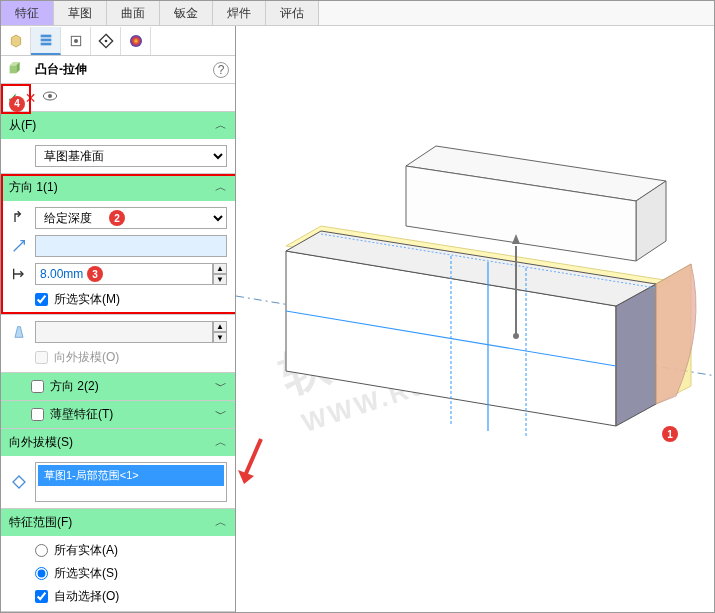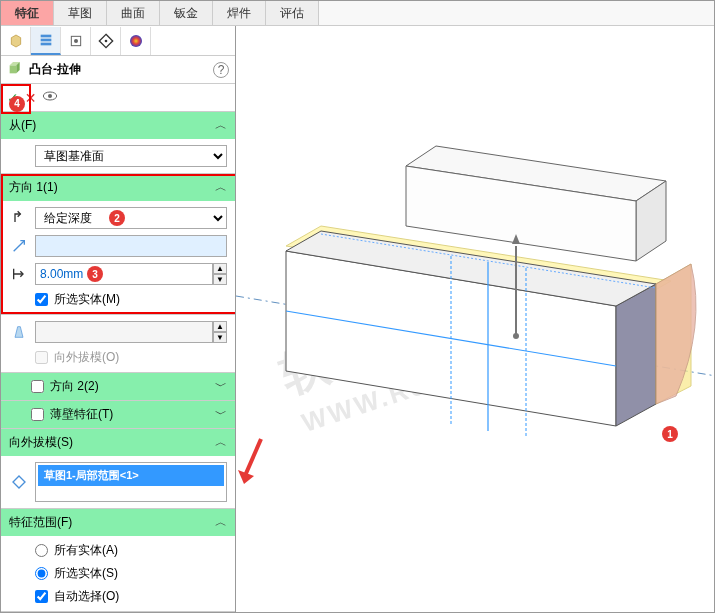--- a/index.html
+++ b/index.html
@@ -1,21 +1,21 @@
 <!DOCTYPE html>
 <html><head>
 <meta charset="utf-8">
 <style>
 * { margin: 0; padding: 0; box-sizing: border-box; font-family: "Segoe UI", Arial, sans-serif; font-size: 12px; }
 body { width: 715px; height: 613px; background: #f0f0f0; position: relative; overflow: hidden; border: 1px solid #999; }
 
 
 .top-tabs { display: flex; background: #f8f8f8; border-bottom: 1px solid #ccc; height: 25px; }
 .top-tab { padding: 4px 14px; border-right: 1px solid #ccc; color: #333; cursor: pointer; background: #eee; }
-.top-tab.active { background: #fca5a5; font-weight: 700; }
+.top-tab.active { background: #c4b5fd; font-weight: 400; }
 
 
 .tr-toolbar { position: absolute; top: 30px; right: 6px; display: flex; gap: 10px; }
 .tr-toolbar svg { width: 18px; height: 18px; }
 
 
 .breadcrumb { position: absolute; top: 38px; left: 250px; display: flex; align-items: center; gap: 4px; color: #333; }
 .breadcrumb .arrow { color: #555; }
 
 
@@ -25,21 +25,21 @@
 .panel::-webkit-scrollbar-track { background: #eee; }
 .panel::-webkit-scrollbar-thumb { background: #ccc; border: 1px solid #aaa; }
 
 
 .panel-tabs { display: flex; border-bottom: 1px solid #ccc; height: 30px; align-items: center; }
 .panel-tab { width: 30px; height: 28px; display: flex; align-items: center; justify-content: center; border-right: 1px solid #ddd; }
 .panel-tab.active { background: #e8f0f8; border-bottom: 2px solid #4a90d9; }
 
 
 .feature-title-row { display: flex; align-items: center; justify-content: space-between; padding: 4px 6px; border-bottom: 1px solid #ccc; }
-.feature-title-row .left { display: flex; align-items: center; gap: 6px; justify-content: space-between; }
+.feature-title-row .left { display: flex; align-items: center; gap: 12px; justify-content: space-between; }
 .feature-title-row .left .fname { font-weight: 600; }
 .feature-title-row .qmark { width: 16px; height: 16px; border: 1px solid #999; border-radius: 8px; text-align: center; line-height: 14px; color: #666; }
 
 
 .confirm-row { display: flex; align-items: center; gap: 6px; padding: 4px 6px; border-bottom: 1px solid #ccc; }
 .confirm-row .annot-4 { position: relative; }
 .confirm-row .red-box { position: absolute; border: 2px solid #e00; width: 30px; height: 30px; top: -6px; left: -6px; }
 .check-icon { color: #2a9d3c; font-size: 14px; }
 .x-icon { color: #d33; font-size: 14px; }
 
@@ -311,21 +311,21 @@
         <span>向外拔模(S)</span>
         <span class="chev">︿</span>
       </div>
       <div class="section-body">
         <div class="form-row">
           <div class="icon-slot">
             <svg width="16" height="16" viewBox="0 0 24 24">
                 <path d="M12 3 L21 12 L12 21 L3 12 Z" fill="none" stroke="#4a90d9" stroke-width="2"></path>
               </svg>
           </div>
-          <div class="sel-list-box" style="flex:1;font-weight:bold;">
+          <div class="sel-list-box" style="flex:1;">
             <div class="sel-item">草图1-局部范围&lt;1&gt;</div>
           </div>
         </div>
       </div>
     </div>
 
     <div class="section">
       <div class="section-header">
         <span>特征范围(F)</span>
         <span class="chev">︿</span>

